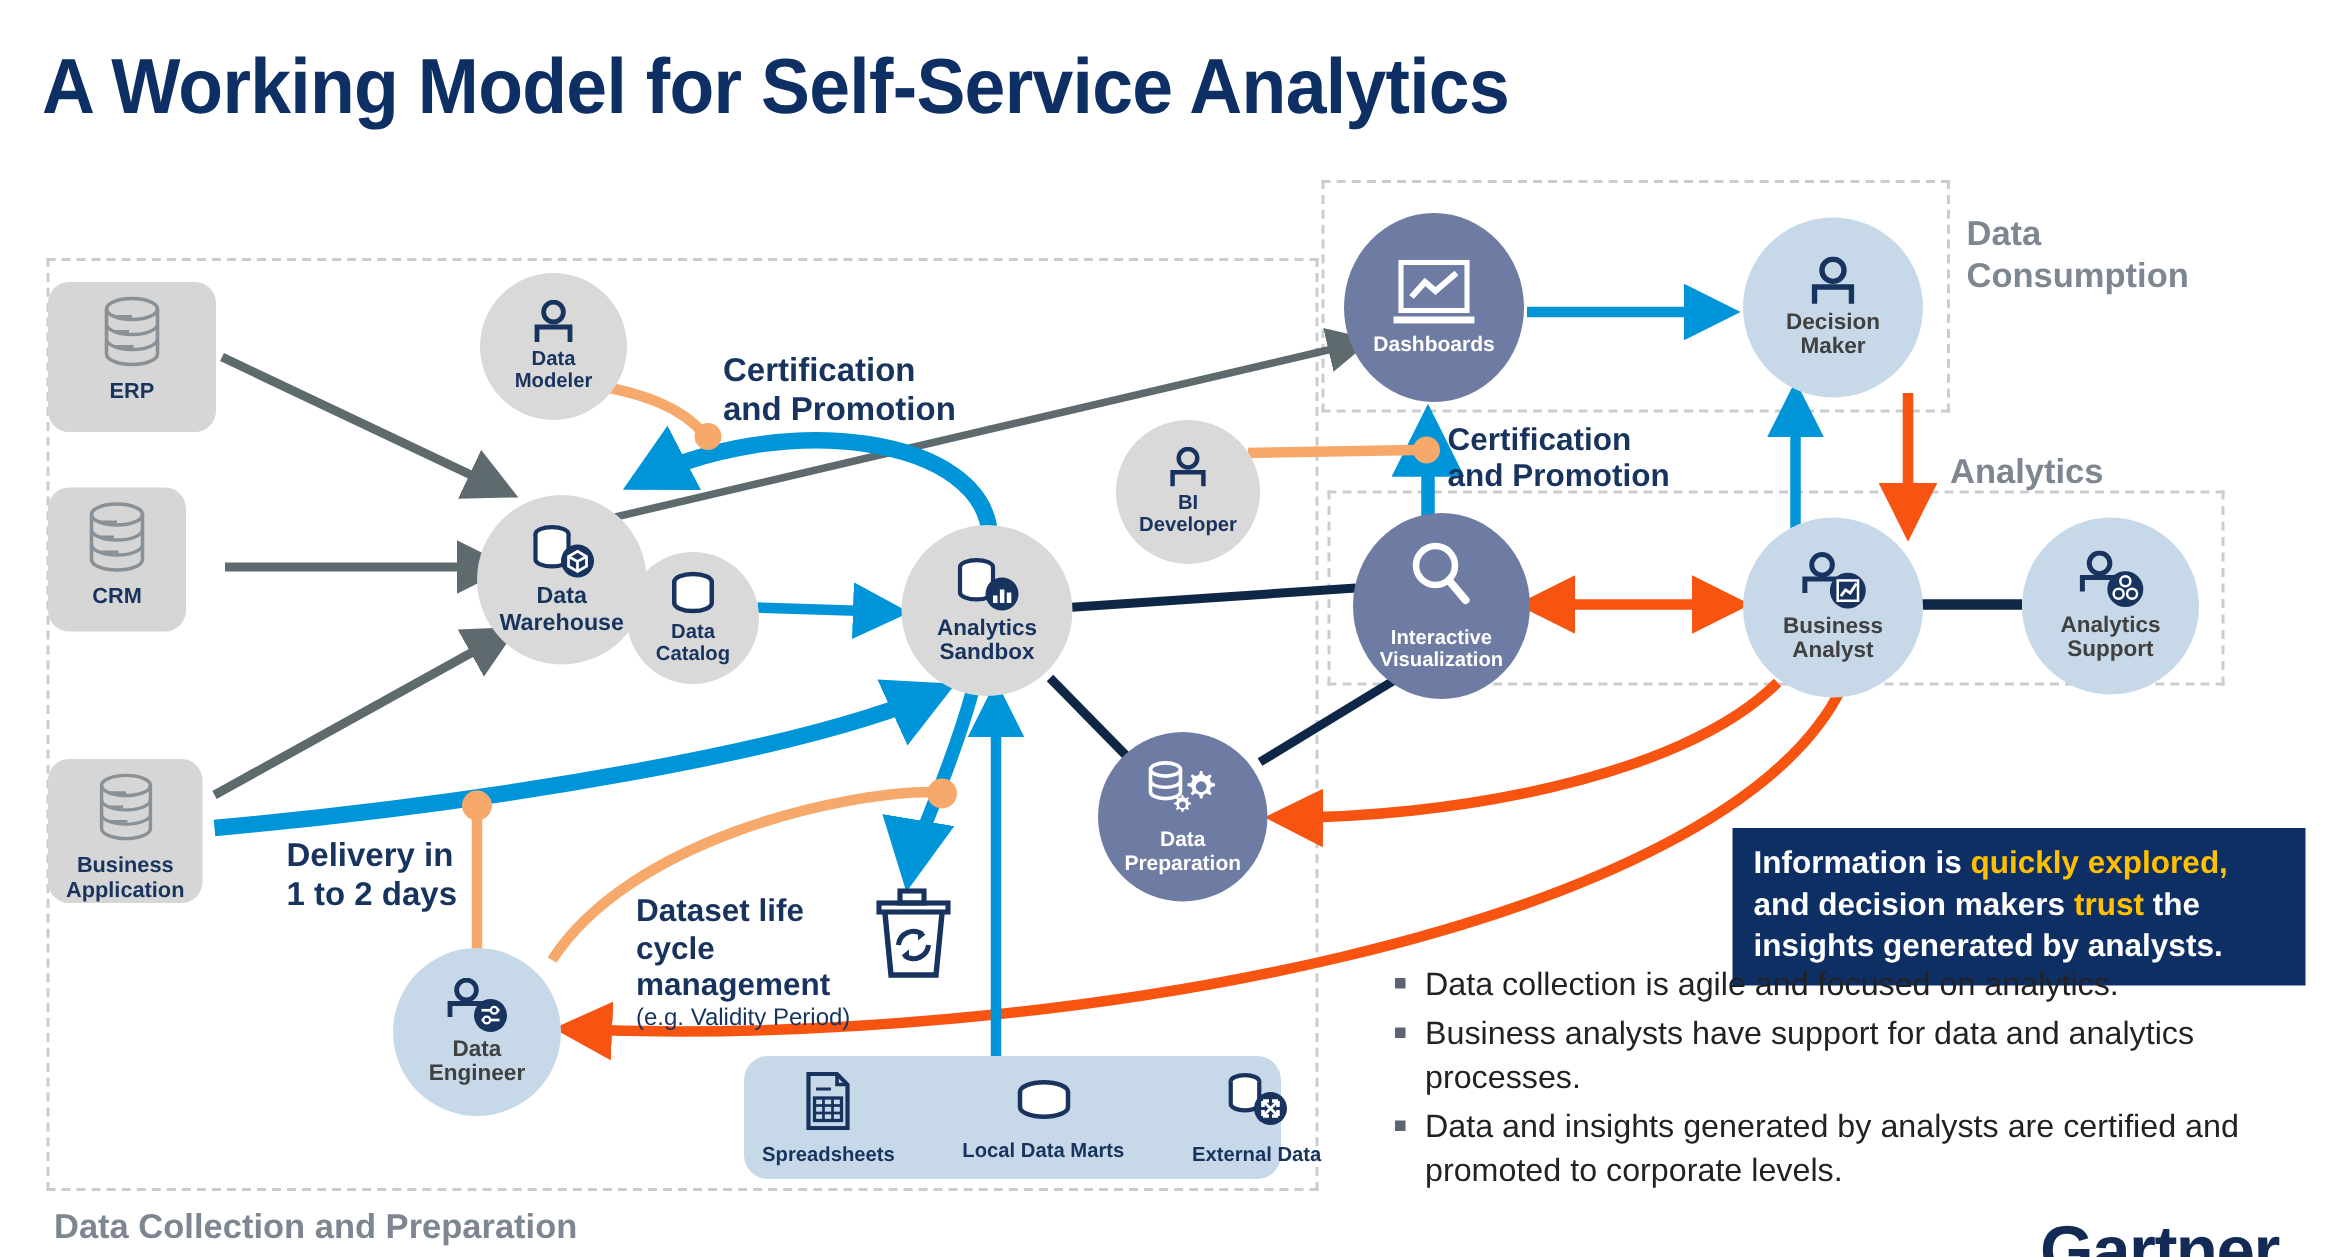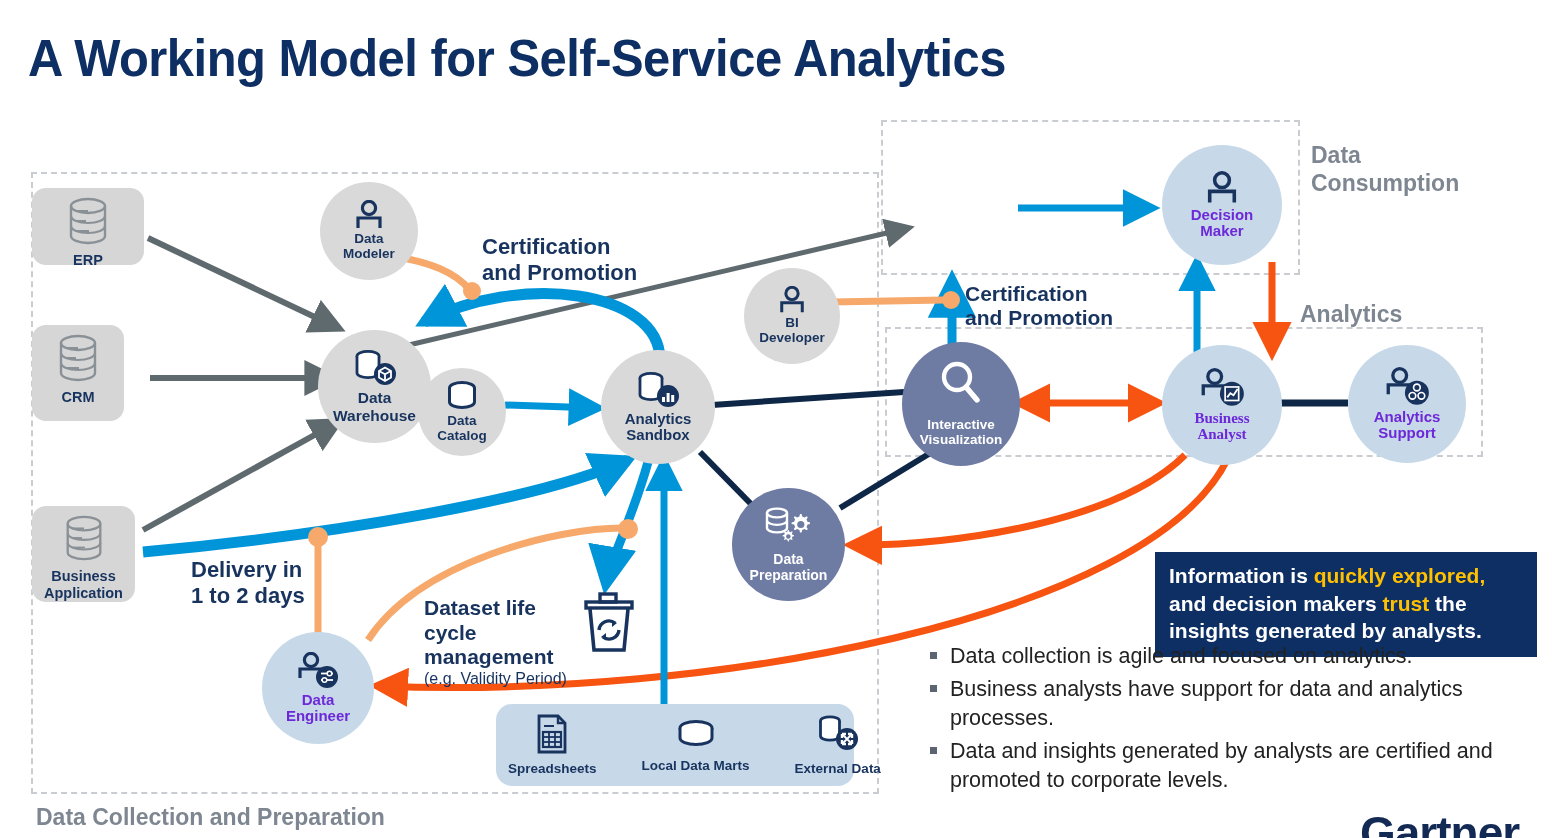--- a/index.html
+++ b/index.html
@@ -43,21 +43,21 @@
     box-sizing:border-box;
   }
   .node .ico{display:block;line-height:0;}
   .node .nlbl{
     text-align:center;font-weight:bold;line-height:1.1;
     white-space:pre-line;margin-top:2px;
   }
   .n-grey{background:#d9d9d9;}
   .n-grey .nlbl{color:#17335e;}
   .n-lblue{background:#c7d9e8;}
-  .n-lblue .nlbl{color:#6d28d9;}
+  .n-lblue .nlbl{color:#404040;}
   .n-slate{background:#6e7ba3;}
   .n-slate .nlbl{color:#ffffff;}
 
   
   .panel{
     position:absolute;background:#c7d9e8;border-radius:16px;
     display:flex;align-items:center;justify-content:space-around;
     box-sizing:border-box;padding:0 12px;
   }
   .panel .cell{display:flex;flex-direction:column;align-items:center;}
@@ -174,21 +174,21 @@
     <circle cx="318" cy="537" r="10" fill="#f6a96b"></circle>
 
     <path d="M648,462 C632,520 610,560 606,584" stroke="#0095d9" stroke-width="9" fill="none" marker-end="url(#mBlue)"></path>
 
     <path d="M368,640 C420,560 560,528 622,528" stroke="#f6a96b" stroke-width="7" fill="none"></path>
     <circle cx="628" cy="529" r="10" fill="#f6a96b"></circle>
 
     <path d="M664,706 L664,462" stroke="#0095d9" stroke-width="7" fill="none" marker-end="url(#mBlue)"></path>
   </svg>
 
-  <div class="srcbox" style="left:32px;top:188px;width:112px;height:77px;">
+  <div class="srcbox" style="left:32px;top:188px;width:112px;height:100px;">
     <span class="ico">
       <svg width="48" height="50" viewBox="0 0 48 50">
         <ellipse cx="24" cy="10" rx="17" ry="7" fill="none" stroke="#8a9196" stroke-width="2.4"></ellipse>
         <path d="M7,10 L7,40 A17,7 0 0 0 41,40 L41,10" fill="none" stroke="#8a9196" stroke-width="2.4"></path>
         <path d="M7,20 A17,7 0 0 0 41,20" fill="none" stroke="#8a9196" stroke-width="2.2"></path>
         <path d="M7,30 A17,7 0 0 0 41,30" fill="none" stroke="#8a9196" stroke-width="2.2"></path>
         <line x1="12" y1="15" x2="24" y2="15" stroke="#8a9196" stroke-width="2"></line>
         <line x1="12" y1="25" x2="22" y2="25" stroke="#8a9196" stroke-width="2"></line>
         <line x1="12" y1="35" x2="25" y2="35" stroke="#8a9196" stroke-width="2"></line>
       </svg>
@@ -275,21 +275,21 @@
           <rect x="5" y="12" width="3" height="5" fill="#fff"></rect>
           <rect x="9.6" y="8" width="3" height="9" fill="#fff"></rect>
           <rect x="14.2" y="10" width="3" height="7" fill="#fff"></rect>
         </g>
       </svg>
     </span>
     <span class="nlbl" style="font-size:15px;">Analytics
 Sandbox</span>
   </div>
 
-  <div class="node n-grey" style="left:744px;top:268px;width:96px;height:96px;">
+  <div class="node n-grey" style="left:744px;top:280px;width:96px;height:96px;">
     <span class="ico">
       <svg width="32" height="28" viewBox="0 0 34 30">
         <circle cx="17" cy="8" r="6.6" fill="none" stroke="#17335e" stroke-width="3.2"></circle>
         <path d="M6,28 L6,18 L28,18 L28,28" fill="none" stroke="#17335e" stroke-width="3.2"></path>
       </svg>
     </span>
     <span class="nlbl" style="font-size:13.5px;">BI
 Developer</span>
   </div>
 
@@ -324,20 +324,30 @@
         <g transform="translate(18,24) scale(0.62)" fill="#fff">
           <path d="M11,0 l1.6,0 0.6,2.5 2.3,1 2.2,-1.3 1.1,1.1 -1.3,2.2 1,2.3 2.5,0.6 0,1.6 -2.5,0.6 -1,2.3 1.3,2.2 -1.1,1.1 -2.2,-1.3 -2.3,1 -0.6,2.5 -1.6,0 -0.6,-2.5 -2.3,-1 -2.2,1.3 -1.1,-1.1 1.3,-2.2 -1,-2.3 -2.5,-0.6 0,-1.6 2.5,-0.6 1,-2.3 -1.3,-2.2 1.1,-1.1 2.2,1.3 2.3,-1 z"></path>
           <circle cx="11.8" cy="10.5" r="3.6" fill="#6e7ba3"></circle>
         </g>
       </svg>
     </span>
     <span class="nlbl" style="font-size:14px;">Data
 Preparation</span>
   </div>
 
+  <div class="node n-slate" style="left:896px;top:142px;width:120px;height:126px;">
+    <span class="ico">
+      <svg width="58" height="48" viewBox="0 0 58 48">
+        <rect x="7" y="3" width="44" height="32" fill="none" stroke="#fff" stroke-width="3.4"></rect>
+        <polyline points="14,26 23,16 30,22 44,10" fill="none" stroke="#fff" stroke-width="4"></polyline>
+        <rect x="2" y="39" width="54" height="4.6" fill="#fff"></rect>
+      </svg>
+    </span>
+    <span class="nlbl" style="font-size:14px;">Dashboards</span>
+  </div>
 
   <div class="node n-slate" style="left:902px;top:342px;width:118px;height:124px;">
     <span class="ico">
       <svg width="48" height="46" viewBox="0 0 48 46">
         <circle cx="20" cy="17" r="13" fill="none" stroke="#fff" stroke-width="4.4"></circle>
         <line x1="29" y1="27" x2="40" y2="40" stroke="#fff" stroke-width="5.4" stroke-linecap="round"></line>
       </svg>
     </span>
     <span class="nlbl" style="font-size:13.5px;margin-top:12px;">Interactive
 Visualization</span>
@@ -359,21 +369,21 @@
       <svg width="50" height="40" viewBox="0 0 48 38">
         <circle cx="17" cy="8" r="6.6" fill="none" stroke="#17335e" stroke-width="3.2"></circle>
         <path d="M6,26 L6,17 L28,17 L28,22" fill="none" stroke="#17335e" stroke-width="3.2"></path>
         <g transform="translate(22,13)">
           <circle cx="11.5" cy="11.5" r="11.5" fill="#17335e"></circle>
           <rect x="5" y="5" width="13" height="13" fill="none" stroke="#fff" stroke-width="1.6"></rect>
           <polyline points="7,15 10,11 13,13 17,7" fill="none" stroke="#fff" stroke-width="1.8"></polyline>
         </g>
       </svg>
     </span>
-    <span class="nlbl" style="font-size:15px;font-family:Liberation Serif, serif;">Business
+    <span class="nlbl" style="font-size:15px;">Business
 Analyst</span>
   </div>
 
   <div class="node n-lblue" style="left:1348px;top:345px;width:118px;height:118px;">
     <span class="ico">
       <svg width="50" height="40" viewBox="0 0 48 38">
         <circle cx="17" cy="8" r="6.6" fill="none" stroke="#17335e" stroke-width="3.2"></circle>
         <path d="M6,26 L6,17 L28,17 L28,22" fill="none" stroke="#17335e" stroke-width="3.2"></path>
         <g transform="translate(22,13)">
           <circle cx="11.5" cy="11.5" r="11.5" fill="#17335e"></circle>

